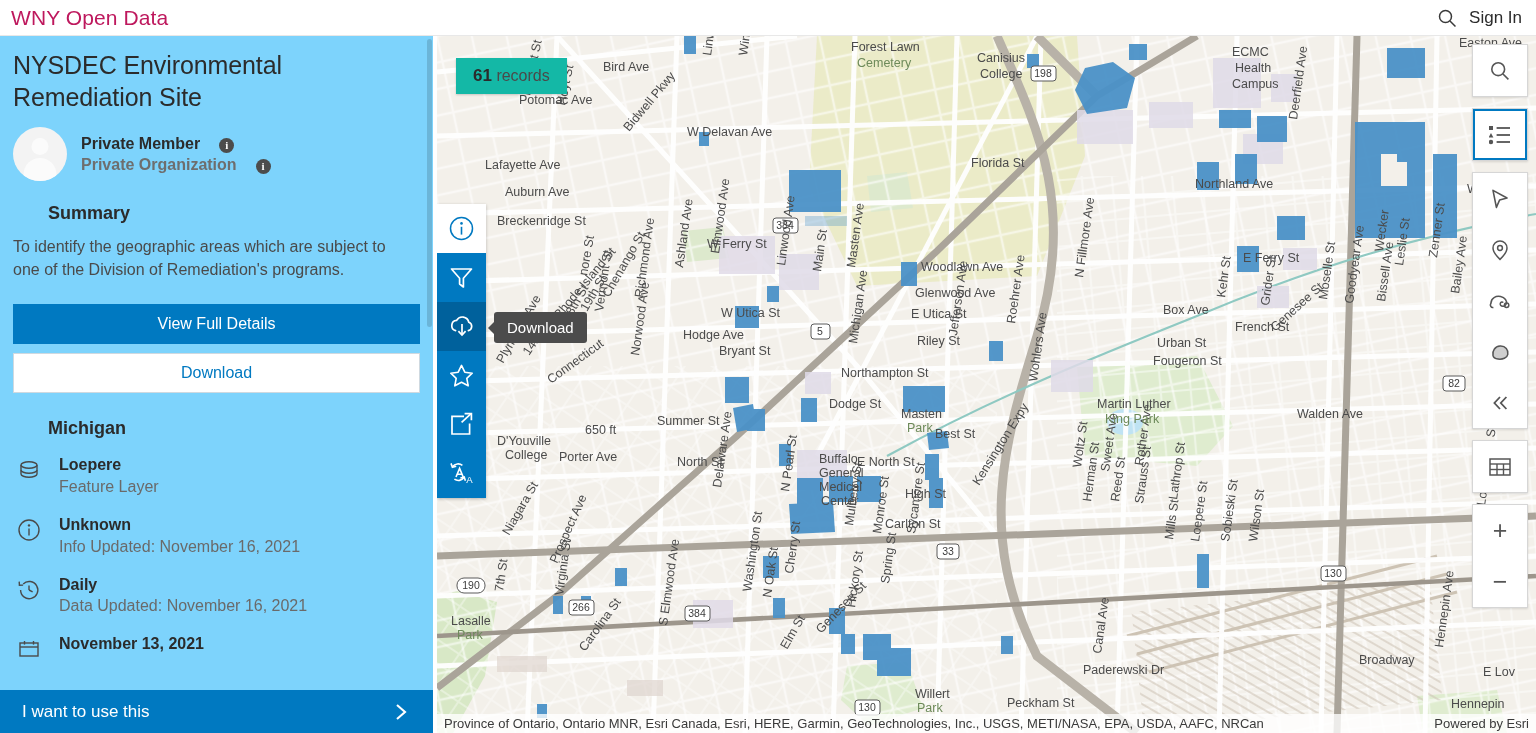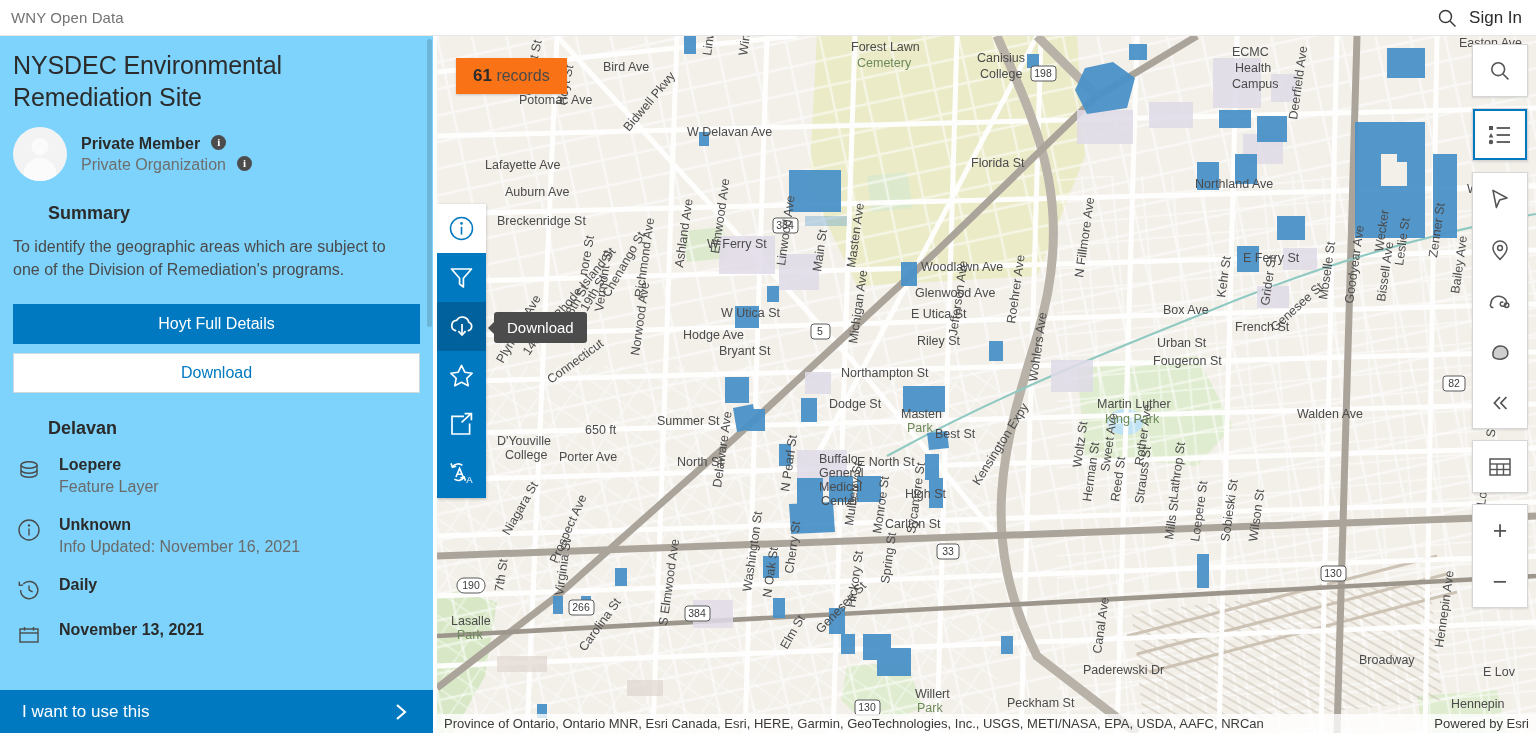--- a/index.html
+++ b/index.html
@@ -15,24 +15,24 @@
   
   #header {
     position: absolute; top: 0; left: 0; width: 1536px; height: 36px;
     background: #ffffff;
     border-bottom: 1px solid #e8e8e8;
     display: flex; align-items: center;
     z-index: 40;
   }
   #brand {
     margin-left: 11px;
-    font-size: 15px;
+    font-size: 21px;
     font-weight: 400;
     letter-spacing: 0.1px;
-    color: #737373;
+    color: #be185d;
     line-height: 1;
   }
   #header-right {
     margin-left: auto; margin-right: 14px;
     display: flex; align-items: center; gap: 12px;
   }
   #header-search-icon { width: 20px; height: 20px; display: block; cursor: pointer; }
   #signin {
     font-size: 17px; color: #2b2b2b; cursor: pointer; line-height: 1;
   }
@@ -61,23 +61,23 @@
   }
   #avatar .head {
     position: absolute; left: 50%; top: 11px; transform: translateX(-50%);
     width: 17px; height: 17px; border-radius: 50%; background: #fbfbfb;
   }
   #avatar .body {
     position: absolute; left: 50%; top: 31px; transform: translateX(-50%);
     width: 33px; height: 26px; border-radius: 18px 18px 0 0; background: #fbfbfb;
   }
   .owner-lines { display: flex; flex-direction: column; gap: 3px; }
-  .owner-line { display: flex; align-items: flex-start; gap: 11px; }
+  .owner-line { display: flex; align-items: flex-end; gap: 19px; }
   .owner-name { font-size: 16px; font-weight: bold; color: #2b2b2b; }
-  .owner-org { font-size: 16px; font-weight: 400; color: #6e6e6e; }
+  .owner-org { font-size: 16px; font-weight: 700; color: #6e6e6e; }
   .info-badge {
     width: 15px; height: 15px; border-radius: 50%;
     background: #4c4c4c; color: #fff;
     font-size: 11px; font-weight: bold; font-family: "Liberation Serif", serif;
     display: inline-flex; align-items: center; justify-content: center;
     line-height: 1; cursor: pointer; flex: 0 0 15px;
   }
   .section-h {
     font-size: 18px; font-weight: bold; color: #2b2b2b;
     margin-bottom: 12px;
@@ -128,21 +128,21 @@
   #map {
     position: absolute; top: 36px; left: 437px;
     width: 1099px; height: 697px;
     background: #f2efe9;
     overflow: hidden;
   }
   #map-svg { position: absolute; inset: 0; width: 1099px; height: 697px; display:block; }
 
   #records-badge {
     position: absolute; top: 22px; left: 19px;
-    background: #f97316; padding: 8px 17px;
+    background: #14b8a6; padding: 8px 17px;
     font-size: 16px; color: #4a4a4a;
     box-shadow: 0 1px 2px rgba(0,0,0,0.18);
     z-index: 14; white-space: nowrap;
   }
   #records-badge b { color: #2b2b2b; font-size: 17px; }
 
   
   #map-left-tools {
     position: absolute; left: 0; top: 168px;
     width: 49px; z-index: 16;
@@ -241,24 +241,24 @@
           <div class="owner-line">
             <span class="owner-org">Private Organization</span>
             <span class="info-badge">i</span>
           </div>
         </div>
       </div>
 
       <div class="section-h">Summary</div>
       <div id="summary-text">To identify the geographic areas which are subject to one of the Division of Remediation's programs.</div>
 
-      <div class="btn" id="btn-details">Hoyt Full Details</div>
+      <div class="btn" id="btn-details">View Full Details</div>
       <div class="btn" id="btn-download">Download</div>
 
-      <div class="section-h" id="details-h">Delavan</div>
+      <div class="section-h" id="details-h">Michigan</div>
 
       <div class="detail-row">
         <div class="detail-ico">
           <svg width="26" height="26" viewBox="0 0 26 26">
               <ellipse cx="13" cy="8" rx="8" ry="3.2" fill="none" stroke="#4a4a4a" stroke-width="1.4"></ellipse>
               <path d="M5 8v9c0 1.8 3.6 3.2 8 3.2s8-1.4 8-3.2V8" fill="none" stroke="#4a4a4a" stroke-width="1.4"></path>
               <path d="M5 13c0 1.8 3.6 3.2 8 3.2s8-1.4 8-3.2" fill="none" stroke="#4a4a4a" stroke-width="1.4"></path>
             </svg>
         </div>
         <div class="detail-txt">
@@ -285,20 +285,21 @@
         <div class="detail-ico">
           <svg width="26" height="26" viewBox="0 0 26 26">
               <path d="M4.6 13a8.6 8.6 0 1 0 2.6-6.1" fill="none" stroke="#4a4a4a" stroke-width="1.4"></path>
               <polyline points="3.2,4.6 3.4,8.3 7.1,8.1" fill="none" stroke="#4a4a4a" stroke-width="1.4"></polyline>
               <line x1="13" y1="8.4" x2="13" y2="13" stroke="#4a4a4a" stroke-width="1.4"></line>
               <line x1="13" y1="13" x2="16.6" y2="14.8" stroke="#4a4a4a" stroke-width="1.4"></line>
             </svg>
         </div>
         <div class="detail-txt">
           <span class="detail-label">Daily</span>
+          <span class="detail-value">Data Updated: November 16, 2021</span>
         </div>
       </div>
 
       <div class="detail-row">
         <div class="detail-ico">
           <svg width="26" height="26" viewBox="0 0 26 26">
               <rect x="4" y="7" width="18" height="13" fill="none" stroke="#4a4a4a" stroke-width="1.4"></rect>
               <line x1="4" y1="11" x2="22" y2="11" stroke="#4a4a4a" stroke-width="1.4"></line>
               <line x1="8.5" y1="5" x2="8.5" y2="8.6" stroke="#4a4a4a" stroke-width="1.4"></line>
               <line x1="17.5" y1="5" x2="17.5" y2="8.6" stroke="#4a4a4a" stroke-width="1.4"></line>

